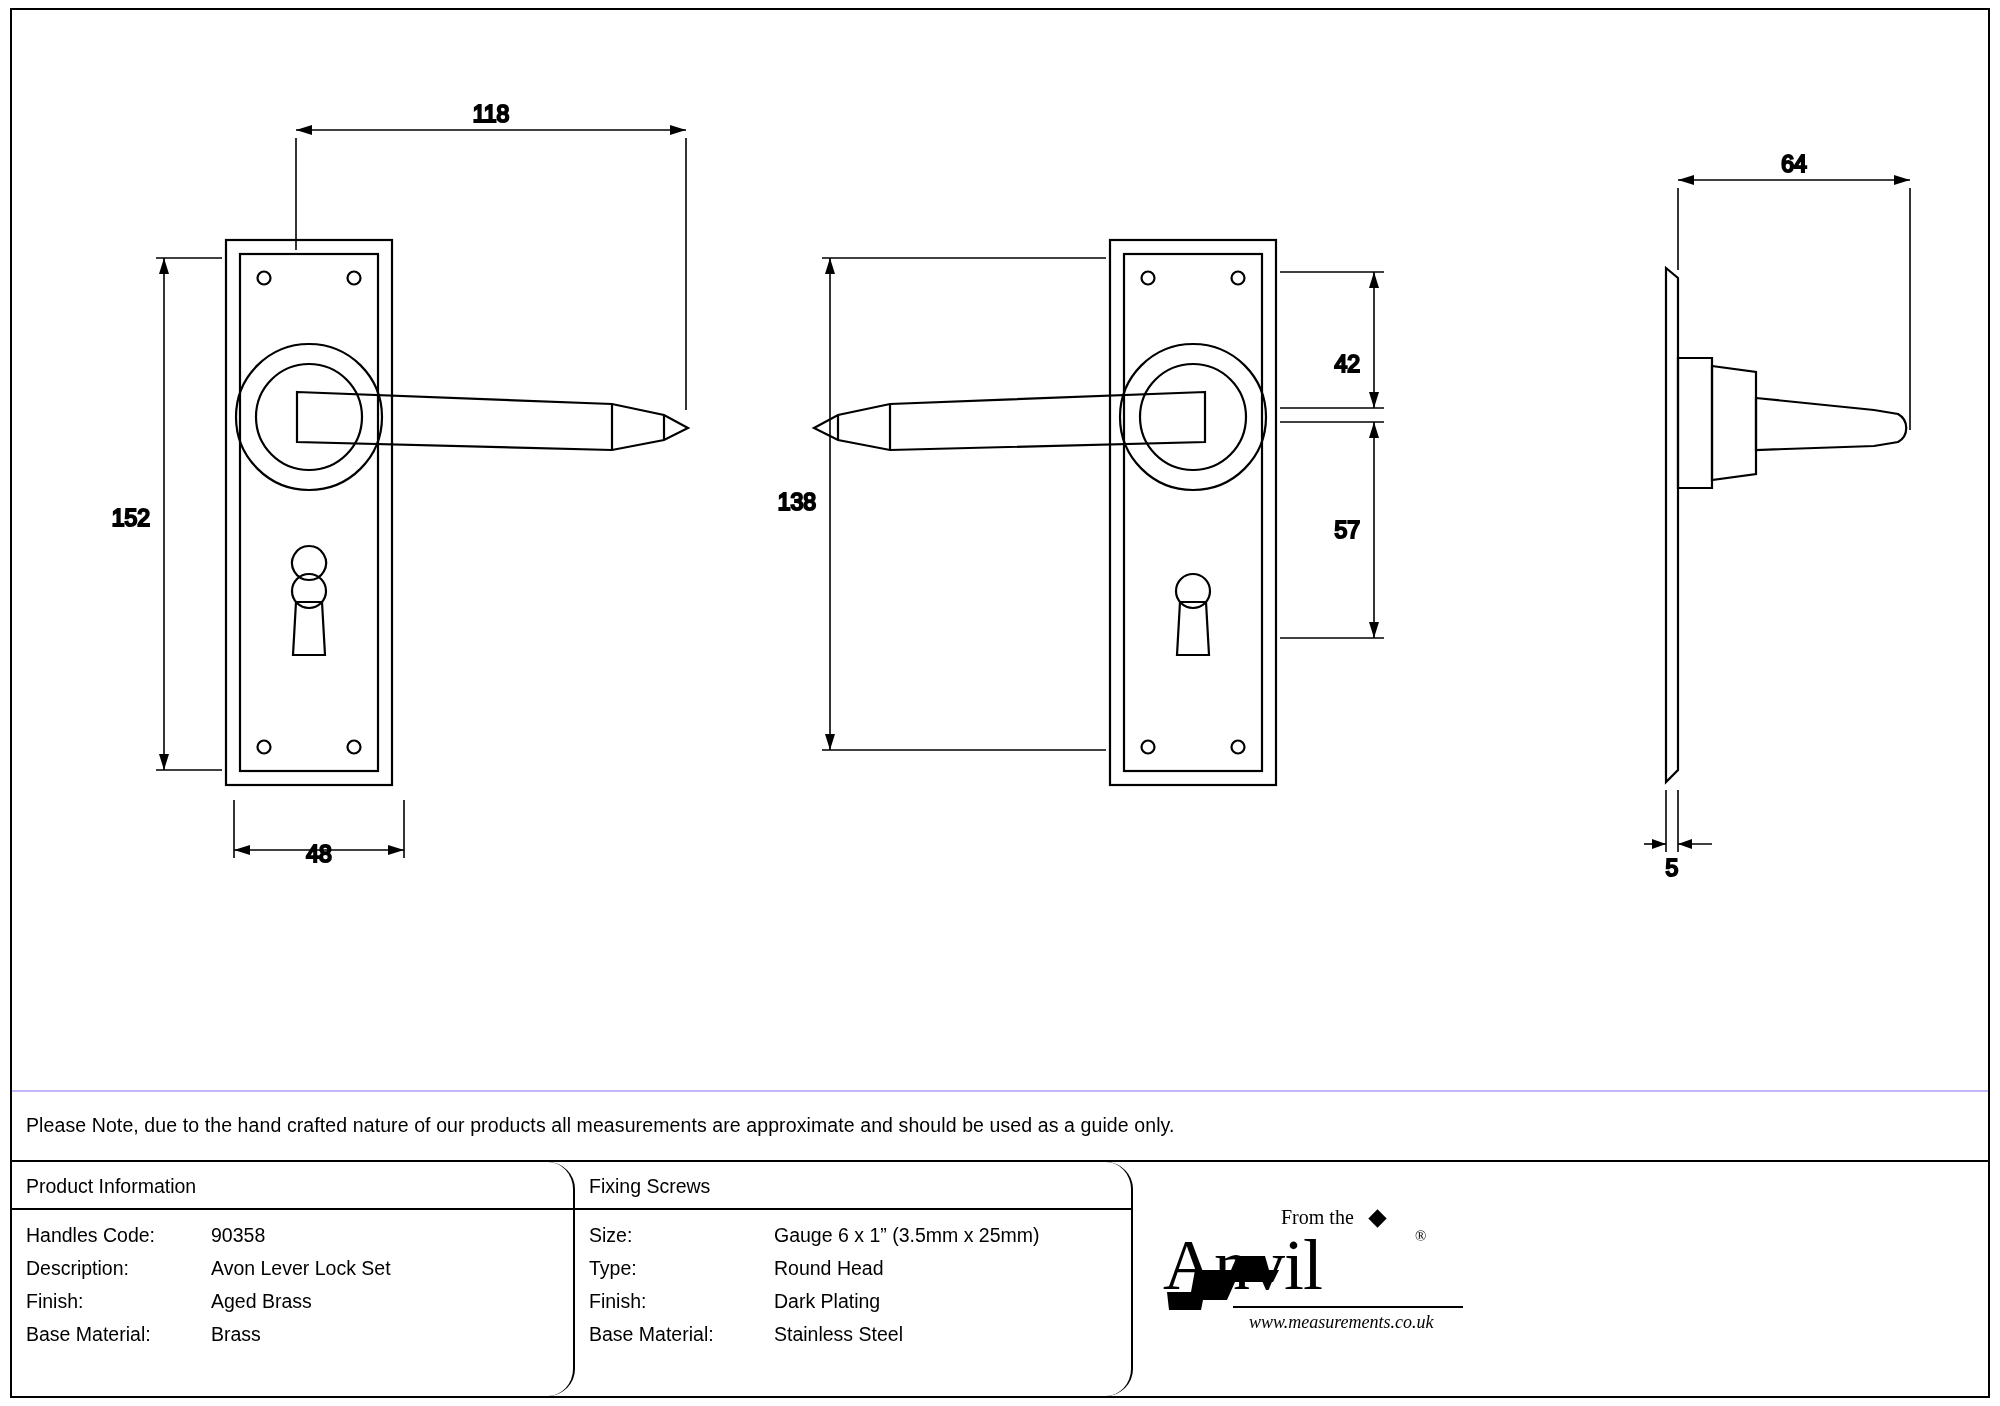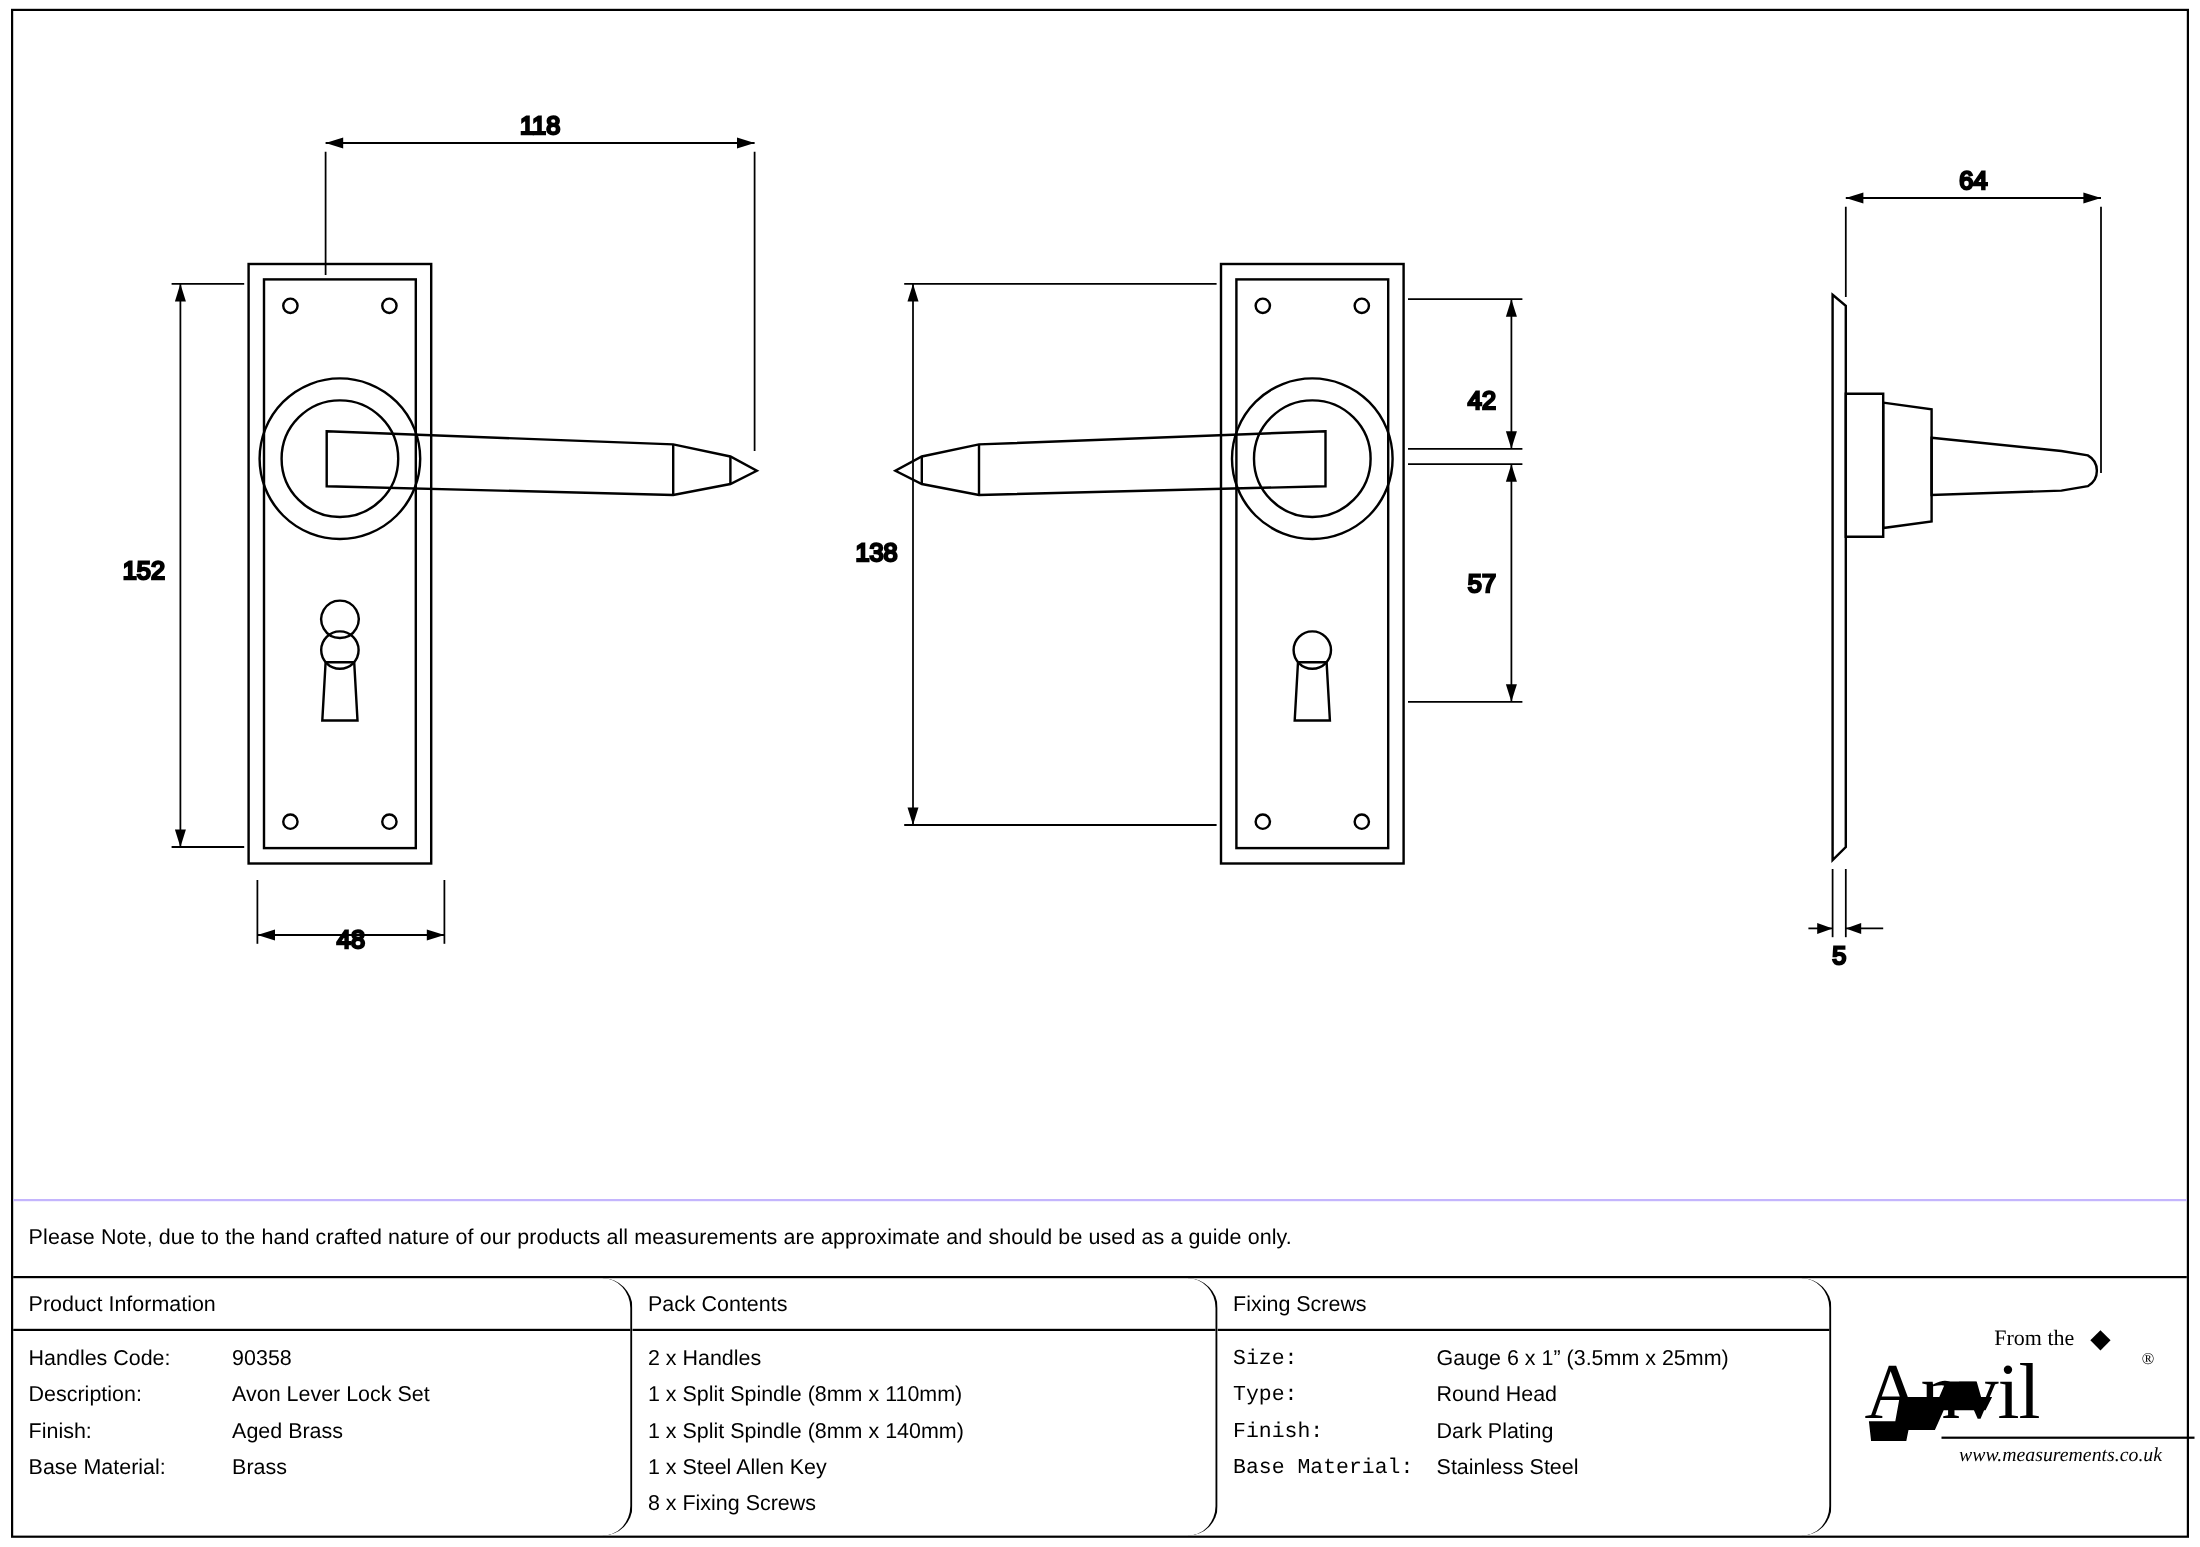--- a/index.html
+++ b/index.html
@@ -41,21 +41,21 @@
 
   .col-head {
     height:48px; line-height:48px; padding-left:14px; font-size:19.5px;
     border-bottom:2px solid #000; box-sizing:border-box;
   }
   .col-body { padding:14px 0 0 14px; font-size:19.5px; }
 
   .kv { display:flex; margin-bottom:10px; }
   .kv .k { width:185px; }
   .kv .v { }
-  .col-3 .kv .k { width:185px;font-family:Liberation Mono, monospace; }
+  .col-3 .kv .k { width:185px; }
 
   .plain-line { margin-bottom:10px; }
 
   
   .logo-wrap { position:absolute; left:0; top:0; width:321px; height:234px; }
   .logo-inner { position:absolute; left:30px; top:42px; width:270px; height:150px; }
   .logo-fromthe {
     position:absolute; left:118px; top:2px; font-size:20px; font-family:"Liberation Serif", serif;
   }
   .logo-anvil {
@@ -235,30 +235,20 @@
           <span class="k">Finish:</span>
           <span class="v">Aged Brass</span>
         </div>
         <div class="kv">
           <span class="k">Base Material:</span>
           <span class="v">Brass</span>
         </div>
       </div>
     </div>
 
-    <div class="col col-2">
-      <div class="col-head">Pack Contents</div>
-      <div class="col-body">
-        <div class="plain-line">2 x Handles</div>
-        <div class="plain-line">1 x Split Spindle (8mm x 110mm)</div>
-        <div class="plain-line">1 x Split Spindle (8mm x 140mm)</div>
-        <div class="plain-line">1 x Steel Allen Key</div>
-        <div class="plain-line">8 x Fixing Screws</div>
-      </div>
-    </div>
 
     <div class="col col-3">
       <div class="col-head">Fixing Screws</div>
       <div class="col-body">
         <div class="kv">
           <span class="k">Size:</span>
           <span class="v">Gauge 6 x 1” (3.5mm x 25mm)</span>
         </div>
         <div class="kv">
           <span class="k">Type:</span>

